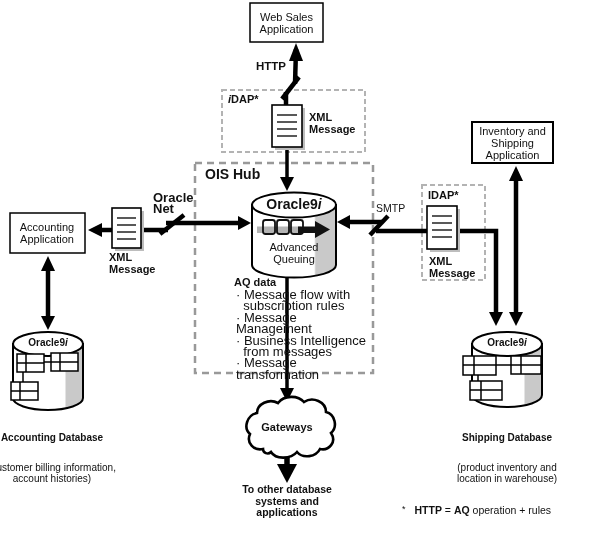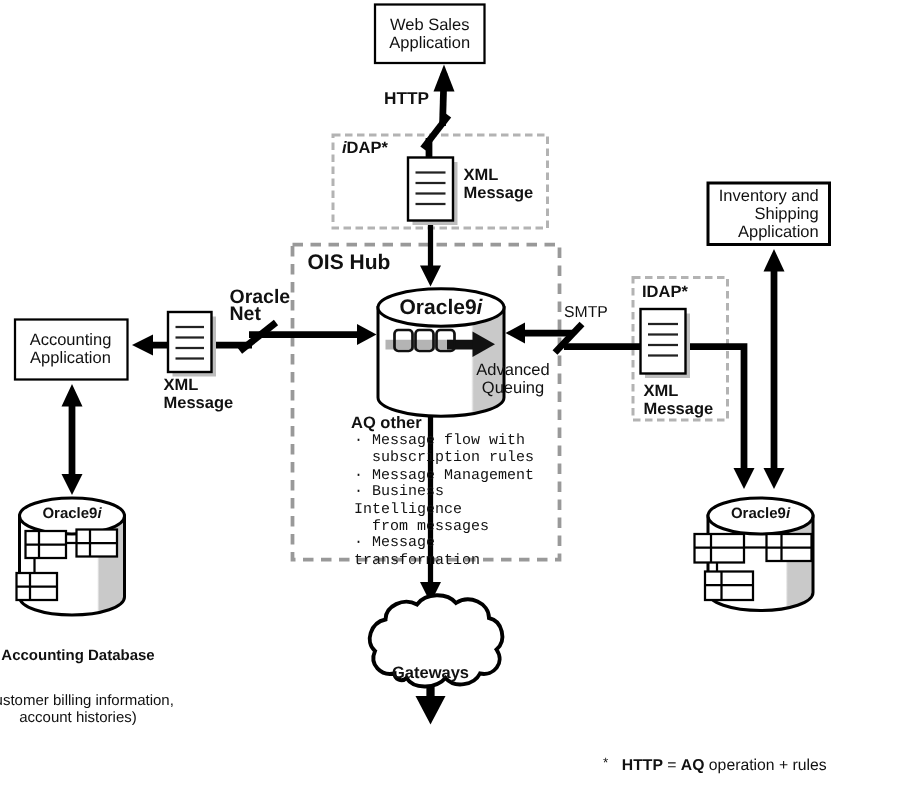--- a/index.html
+++ b/index.html
@@ -8,21 +8,21 @@
   #art{position:absolute;left:0;top:0;z-index:1;}
   .lbl{position:absolute;z-index:2;white-space:pre-line;}
   .ctr{display:flex;align-items:center;justify-content:center;text-align:center;}
   .b{font-weight:bold;}
   .i{font-style:italic;}
   .fs105{font-size:11px;line-height:12px;}
   .fs11{font-size:14px;line-height:12px;}
   .caption{text-align:center;}
   .caption .t{font-weight:bold;font-size:10px;line-height:11.5px;}
   .caption .s{font-size:10px;line-height:11px;white-space:pre-line;}
-  .listblock{font-size:10px;line-height:11.4px;white-space:pre-line;font-family:Liberation Mono, monospace;}
+  .listblock{font-size:13px;line-height:11.4px;white-space:pre-line;}
   .footrow{display:flex;align-items:baseline;font-size:10.5px;}
   .footrow .star{font-size:9px;margin-right:9px;transform:translateY(-2px);}
 </style>
 </head>
 <body>
 
 <div id="canvas">
 
   <svg id="art" width="600" height="536" viewBox="0 0 600 536">
     <defs>
@@ -175,24 +175,24 @@
 
   <div class="lbl b fs105" style="left:228px;top:93px;"><span class="i">i</span><span>DAP*</span></div>
 
   <div class="lbl b fs105" style="left:309px;top:111px;">XML
 Message</div>
 
   <div class="lbl b fs11" style="left:205px;top:168px;">OIS Hub</div>
 
   <div class="lbl ctr b fs11" style="left:252px;top:198px;width:84px;"><span>Oracle9</span><span class="i">i</span></div>
 
-  <div class="lbl ctr fs105" style="left:252px;top:241px;width:84px;padding-left:48px;">Advanced
+  <div class="lbl ctr fs105" style="left:252px;top:241px;width:84px;">Advanced
 Queuing</div>
 
-  <div class="lbl b fs105" style="left:234px;top:276px;">AQ other</div>
+  <div class="lbl b fs105" style="left:234px;top:276px;">AQ data</div>
   <div class="lbl listblock" style="left:236px;top:289px;width:134px;">· Message flow with
 &nbsp;&nbsp;subscription rules
 · Message Management
 · Business Intelligence
 &nbsp;&nbsp;from messages
 · Message transformation</div>
 
   <div class="lbl b" style="left:153px;top:192px;font-size:13px;line-height:11px;">Oracle
 Net</div>
 
@@ -202,37 +202,45 @@
   <div class="lbl ctr fs105" style="left:10px;top:213px;width:74px;height:40px;">Accounting
 Application</div>
 
   <div class="lbl" style="left:376px;top:202px;font-size:10.5px;">SMTP</div>
 
   <div class="lbl b fs105" style="left:428px;top:189px;">IDAP*</div>
 
   <div class="lbl b fs105" style="left:429px;top:255px;">XML
 Message</div>
 
-  <div class="lbl ctr fs105" style="left:472px;top:122px;width:81px;height:41px;text-align:right;">Inventory and
+  <div class="lbl ctr fs105" style="left:472px;top:122px;width:81px;height:41px;">Inventory and
 Shipping
 Application</div>
 
   <div class="lbl ctr b" style="left:13px;top:337px;width:70px;font-size:10px;"><span>Oracle9</span><span class="i">i</span></div>
 
   <div class="lbl caption" style="left:-28px;top:414px;width:160px;">
     <div class="t">Accounting Database</div>
     <div class="s">(customer billing information,
 account histories)</div>
   </div>
 
   <div class="lbl ctr b" style="left:472px;top:337px;width:70px;font-size:10px;"><span>Oracle9</span><span class="i">i</span></div>
 
-
-  <div class="lbl ctr b fs105" style="left:252px;top:421px;width:70px;margin-top:22px;">Gateways</div>
-
+  <div class="lbl caption" style="left:427px;top:414px;width:160px;">
+    <div class="t">Shipping Database</div>
+    <div class="s">(product inventory and
+location in warehouse)</div>
+  </div>
+
+  <div class="lbl ctr b fs105" style="left:252px;top:421px;width:70px;">Gateways</div>
+
+  <div class="lbl ctr b" style="left:227px;top:484px;width:120px;font-size:10.5px;line-height:11.5px;">To other database
+systems and
+applications</div>
 
   <div class="lbl footrow" style="left:402px;top:504px;">
     <span class="star">*</span>
     <span class="b">HTTP</span>
     <span style="white-space:pre;"> = </span>
     <span class="b">AQ</span>
     <span style="white-space:pre;"> operation + rules</span>
   </div>
 
 </div>

